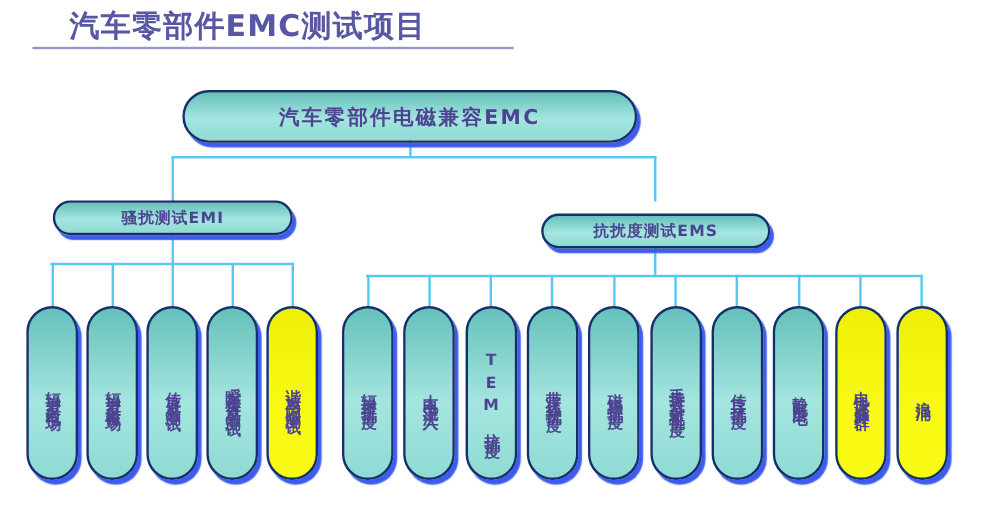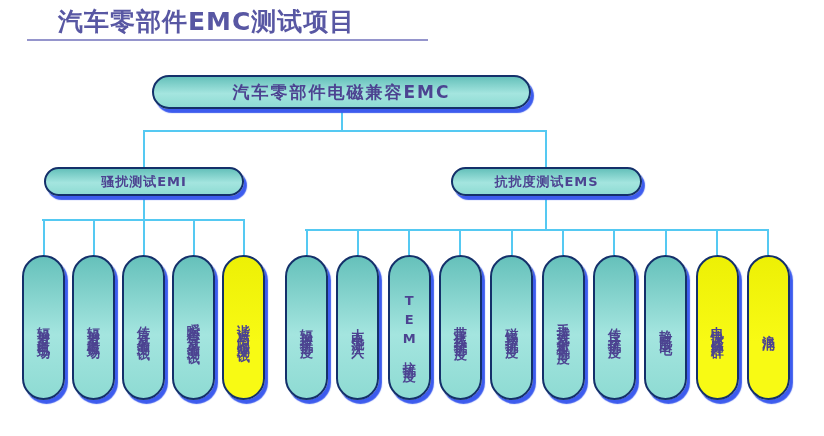--- a/index.html
+++ b/index.html
@@ -40,24 +40,24 @@
     border-radius: 999px;
     background: linear-gradient(180deg, var(--node-fill-dark, #66c1bb) 0%, var(--node-fill, #a4e5df) 55%, #8edbd3 100%);
     box-shadow: 3px 4px 1px var(--shadow, #3d5cee);
     display: flex;
     align-items: center;
     justify-content: center;
     color: var(--node-text, #4c4391);
     font-weight: bold;
     white-space: nowrap;
   }
-  .root-pill { left: 152px; top: 75px; width: 379px; height: 34px; font-size: 17px; letter-spacing: 2px; }
+  .root-pill { left: 152px; top: 75px; width: 379px; height: 44px; font-size: 17px; letter-spacing: 2px; }
   .branch-pill { top: 167px; height: 29px; font-size: 13px; letter-spacing: 1px; }
   #branch0 { left: 44px;  width: 200px; }
-  #branch1 { left: 451px; width: 191px; }
+  #branch1 { left: 451px; width: 191px; margin-top: 11px; }
 
   .leaves {
     position: absolute;
     top: 255px;
     display: flex;
     justify-content: space-between;
   }
   #leaves0 { left: 22px;  width: 243px; }
   #leaves1 { left: 285px; width: 505px; }
 

